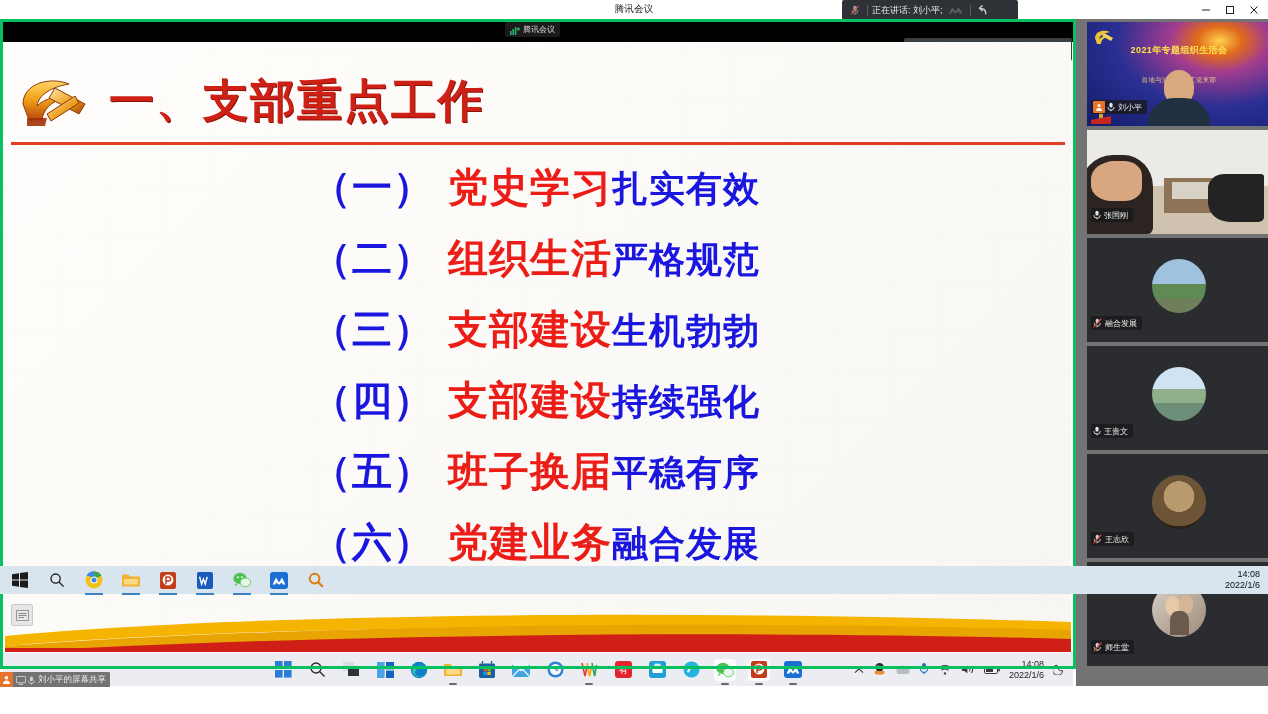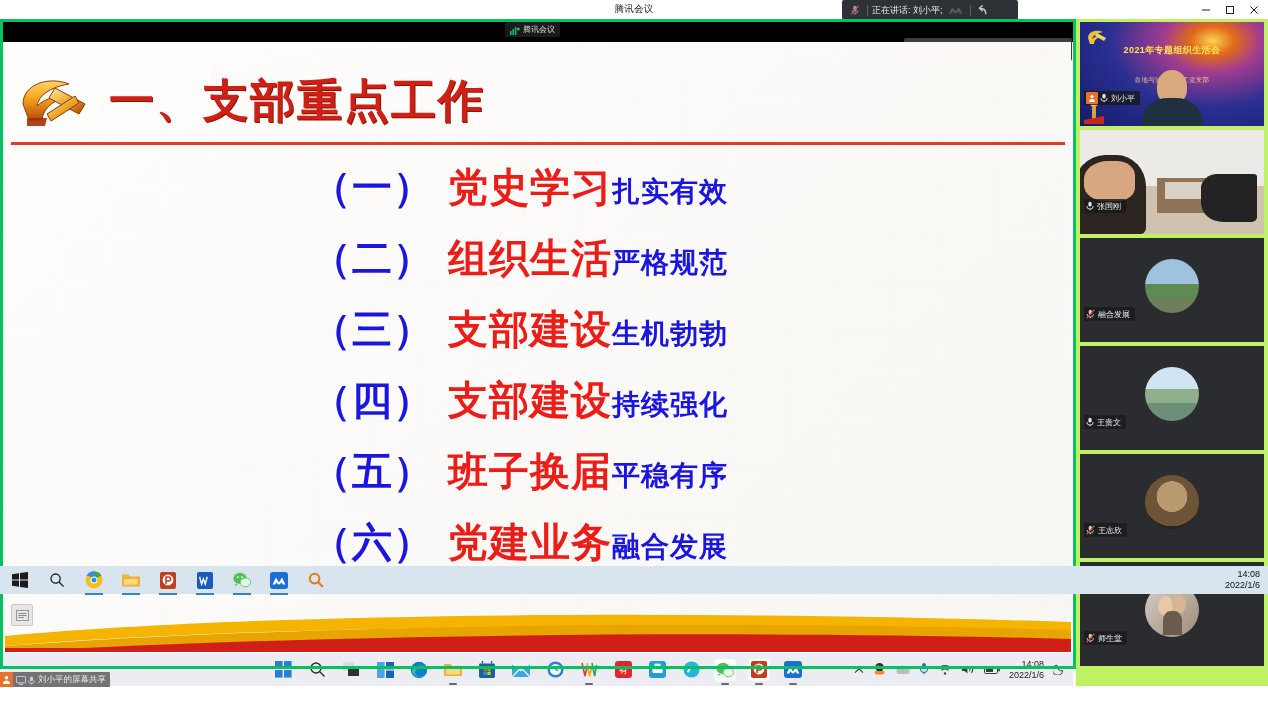--- a/index.html
+++ b/index.html
@@ -59,21 +59,21 @@
   .slide-title { font-size:45px; font-weight:bold; color:#cf2016; letter-spacing:2px;
     margin-left:12px; text-shadow:1px 1px 0 #8d1209; }
   .title-rule { position:absolute; left:6px; top:100px; width:1054px; height:3px;
     background:#e23b27; }
 
   .bullets { position:absolute; left:0; top:118px; width:1066px; }
   .bline { display:flex; align-items:baseline; justify-content:flex-start;
     padding-left:306px; height:71px; }
   .bnum { font-size:40px; font-weight:bold; color:#1a16e0; letter-spacing:1px; }
   .bred { font-size:40px; font-weight:bold; color:#ec1c16; margin-left:14px; letter-spacing:1px; }
-  .bblue { font-size:28px; font-weight:bold; color:#1a16e0; letter-spacing:1px; }
+  .bblue { font-size:36px; font-weight:bold; color:#1a16e0; letter-spacing:1px; }
 
   
   .timer { position:absolute; left:954px; top:588px; width:33px; height:33px;
     border-radius:50%; background:radial-gradient(circle at 35% 28%,#6cc8f5,#1c9ee0);
     display:flex; align-items:center; justify-content:center;
     font-size:9.5px; color:#ffffff; box-shadow:0 0 5px rgba(0,0,0,.25); }
 
   
   .ribbon { position:absolute; left:0; bottom:0; width:1066px; height:46px; }
 
@@ -98,25 +98,25 @@
   
   .share-chip { position:absolute; left:0px; top:672px; height:15px;
     background:#737373; display:flex; align-items:center; padding:0 4px 0 0;
     border-radius:1px; z-index:6; }
   .share-chip .chip-sq { width:13px; height:15px; background:#e8722b;
     display:flex; align-items:center; justify-content:center; }
   .share-chip .chip-text { font-size:8.5px; color:#ececec; margin-left:3px; }
 
   
   .rail { position:absolute; left:1076px; top:19px; width:192px; height:667px;
-    background:#bef264; padding:3px 4px; }
+    background:#737373; padding:3px 11px; }
   .tile { position:relative; width:184px; height:104px; margin-bottom:4px;
     background:#2a2c2f; overflow:hidden; }
   .tile.speaking { outline:2px solid #07c160; outline-offset:-2px; }
-  .tile .name { position:absolute; left:4px; bottom:21px; height:14px;
+  .tile .name { position:absolute; left:4px; bottom:12px; height:14px;
     background:rgba(25,26,28,.82); display:flex; align-items:center; padding:0 5px 0 2px;
     border-radius:2px; }
   .tile .name .nm { font-size:8px; color:#f0f0f0; margin-left:3px; white-space:nowrap; }
   .host-badge { width:12px; height:12px; background:#e8722b; border-radius:1px;
     display:flex; align-items:center; justify-content:center; margin-right:2px; }
   .avatar-c { position:absolute; left:50%; top:46%; transform:translate(-50%,-50%);
     width:54px; height:54px; border-radius:50%; overflow:hidden; }
 
   
   .vbg { position:absolute; inset:0;

